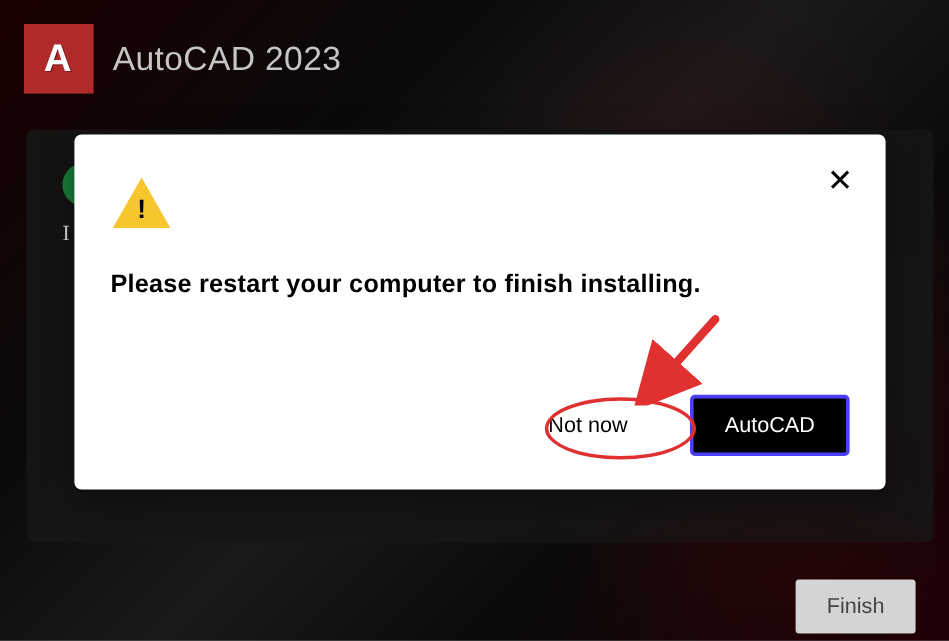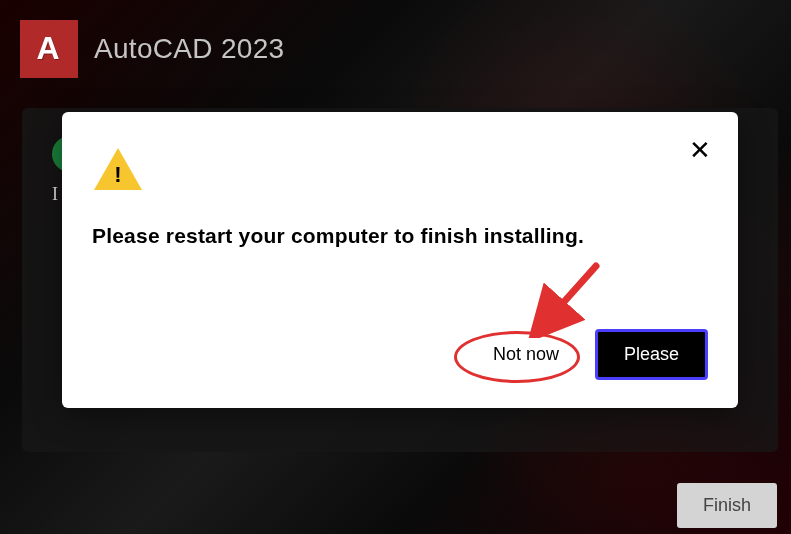--- a/index.html
+++ b/index.html
@@ -168,21 +168,21 @@
       margin-top: 28px;
       letter-spacing: 0.2px;
     }
     
     .dialog-buttons {
       position: absolute;
       right: 30px;
       bottom: 28px;
       display: flex;
       align-items: center;
-      gap: 14px;
+      gap: 30px;
     }
     
     .btn-notnow {
       border: none;
       background: transparent;
       color: #000;
       font-size: 18px;
       padding: 10px 22px;
       cursor: pointer;
       border-radius: 20px;
@@ -217,21 +217,21 @@
       left: 528px;
       top: 258px;
       width: 80px;
       height: 80px;
       z-index: 20;
       pointer-events: none;
     }
     
     .finish-btn {
       position: absolute;
-      right: 14px;
+      right: 28px;
       bottom: 6px;
       background: #d4d4d4;
       color: #444;
       border: none;
       font-size: 18px;
       padding: 12px 26px;
       border-radius: 3px;
       cursor: pointer;
       z-index: 2;
     }
@@ -263,21 +263,21 @@
     <text class="warning-exclaim" x="26" y="36">!</text>
   </svg>
   
   <div class="dialog-message">Please restart your computer to finish installing.</div>
   
   <div class="dialog-buttons">
     <button class="btn-notnow">
       <span>Not now</span>
     </button>
     <button class="btn-restart">
-      <span>Please</span>
+      <span>AutoCAD</span>
     </button>
   </div>
 </div>
 
 <div class="anno-ellipse"></div>
 <svg class="anno-arrow" viewBox="0 0 80 80">
   <defs>
     <marker id="ah" markerWidth="8" markerHeight="8" refX="4" refY="4" orient="auto">
       <polygon points="0,0 8,4 0,8" fill="#e03030"></polygon>
     </marker>

